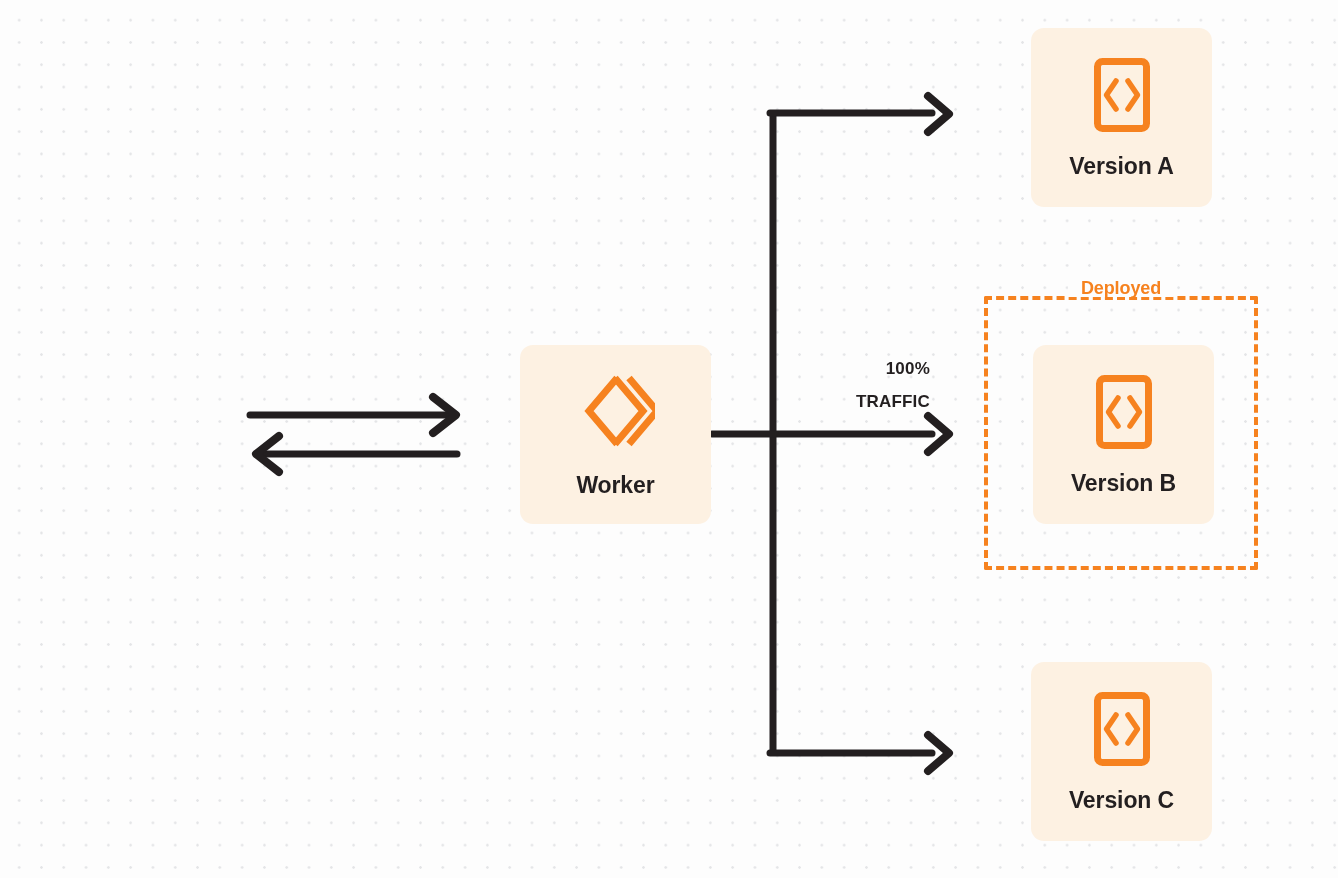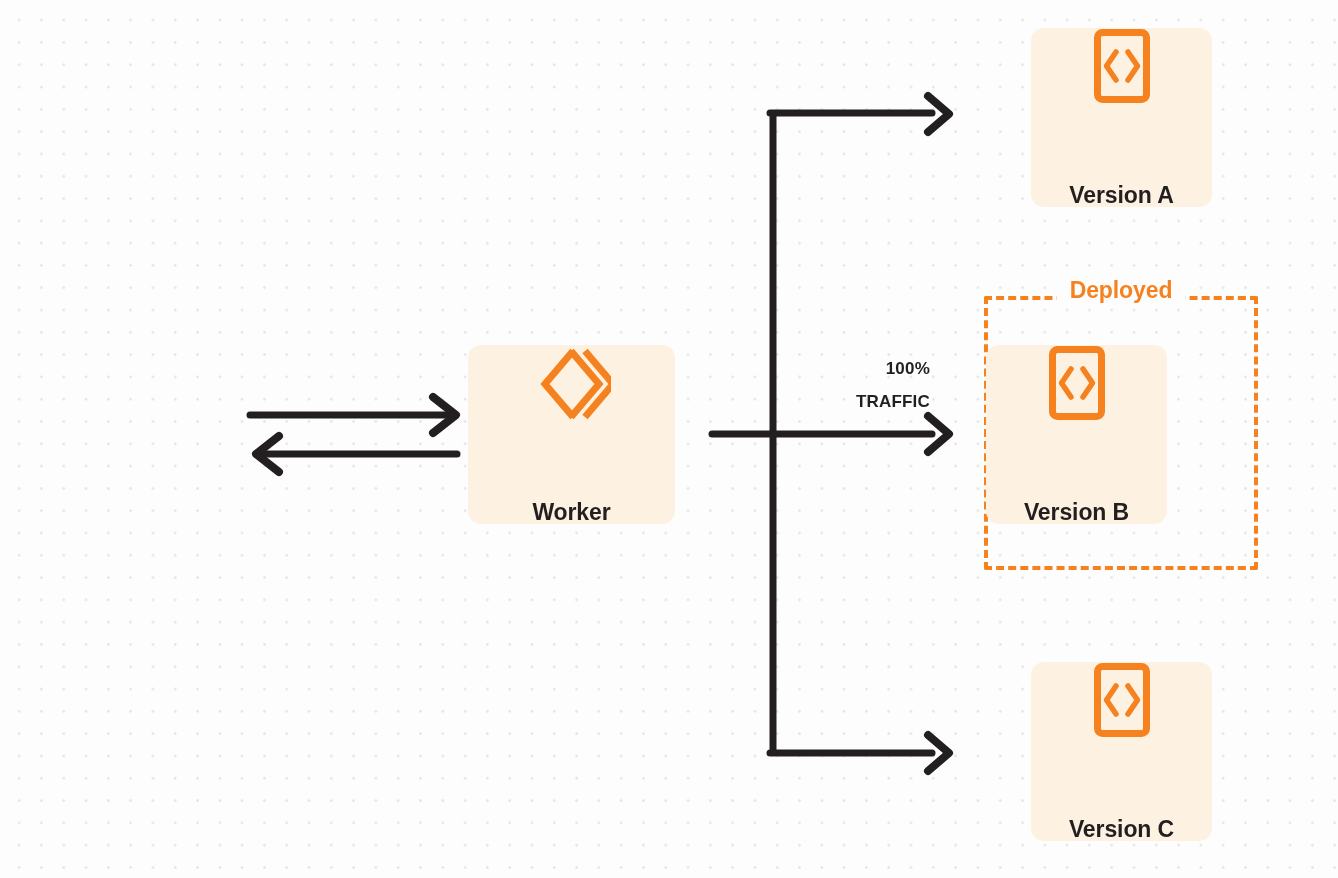--- a/index.html
+++ b/index.html
@@ -35,21 +35,21 @@
     pointer-events: none;
   }
 
   
   .node {
     position: absolute;
     box-sizing: border-box;
     display: flex;
     flex-direction: column;
     align-items: center;
-    justify-content: space-between;
+    justify-content: center;
   }
 
   .node-label {
     font-size: 23px;
     font-weight: bold;
     color: #231f20;
     letter-spacing: -0.1px;
     line-height: 1;
     white-space: nowrap;
   }
@@ -59,41 +59,41 @@
     left: 31px;
     top: 345px;
     width: 181px;
     height: 179px;
     background-color: #f2f3f4;
     border-radius: 13px;
   }
 
   
   #node-worker {
-    left: 468px;
+    left: 520px;
     top: 345px;
-    width: 207px;
+    width: 191px;
     height: 179px;
     background-color: #fdf1e2;
     border-radius: 13px;
   }
   #node-worker .node-icon { margin-bottom: 18px; }
   #node-worker .node-label { margin-top: 2px; }
 
   
   .version-node {
     width: 181px;
     height: 179px;
     background-color: #fdf1e2;
     border-radius: 13px;
   }
   .version-node .node-icon { margin-bottom: 18px; }
 
   #node-version-a { left: 1031px; top: 28px; }
-  #node-version-b { left: 986px; top: 345px; }
+  #node-version-b { left: 1033px; top: 345px; }
   #node-version-c { left: 1031px; top: 662px; }
 
   
   #deployed-group {
     position: absolute;
     left: 984px;
     top: 296px;
     width: 274px;
     height: 274px;
     box-sizing: border-box;
@@ -106,21 +106,21 @@
     border-radius: 2px;
   }
   #deployed-label {
     position: absolute;
     top: -17px;
     left: 50%;
     transform: translateX(-50%);
     padding: 0 13px;
     background-color: #fdfdfd;
     color: #f6821f;
-    font-size: 23px;
+    font-size: 18px;
     font-weight: bold;
     line-height: 1;
     white-space: nowrap;
     letter-spacing: -0.1px;
   }
 
   
   #traffic-label {
     position: absolute;
     left: 790px;

